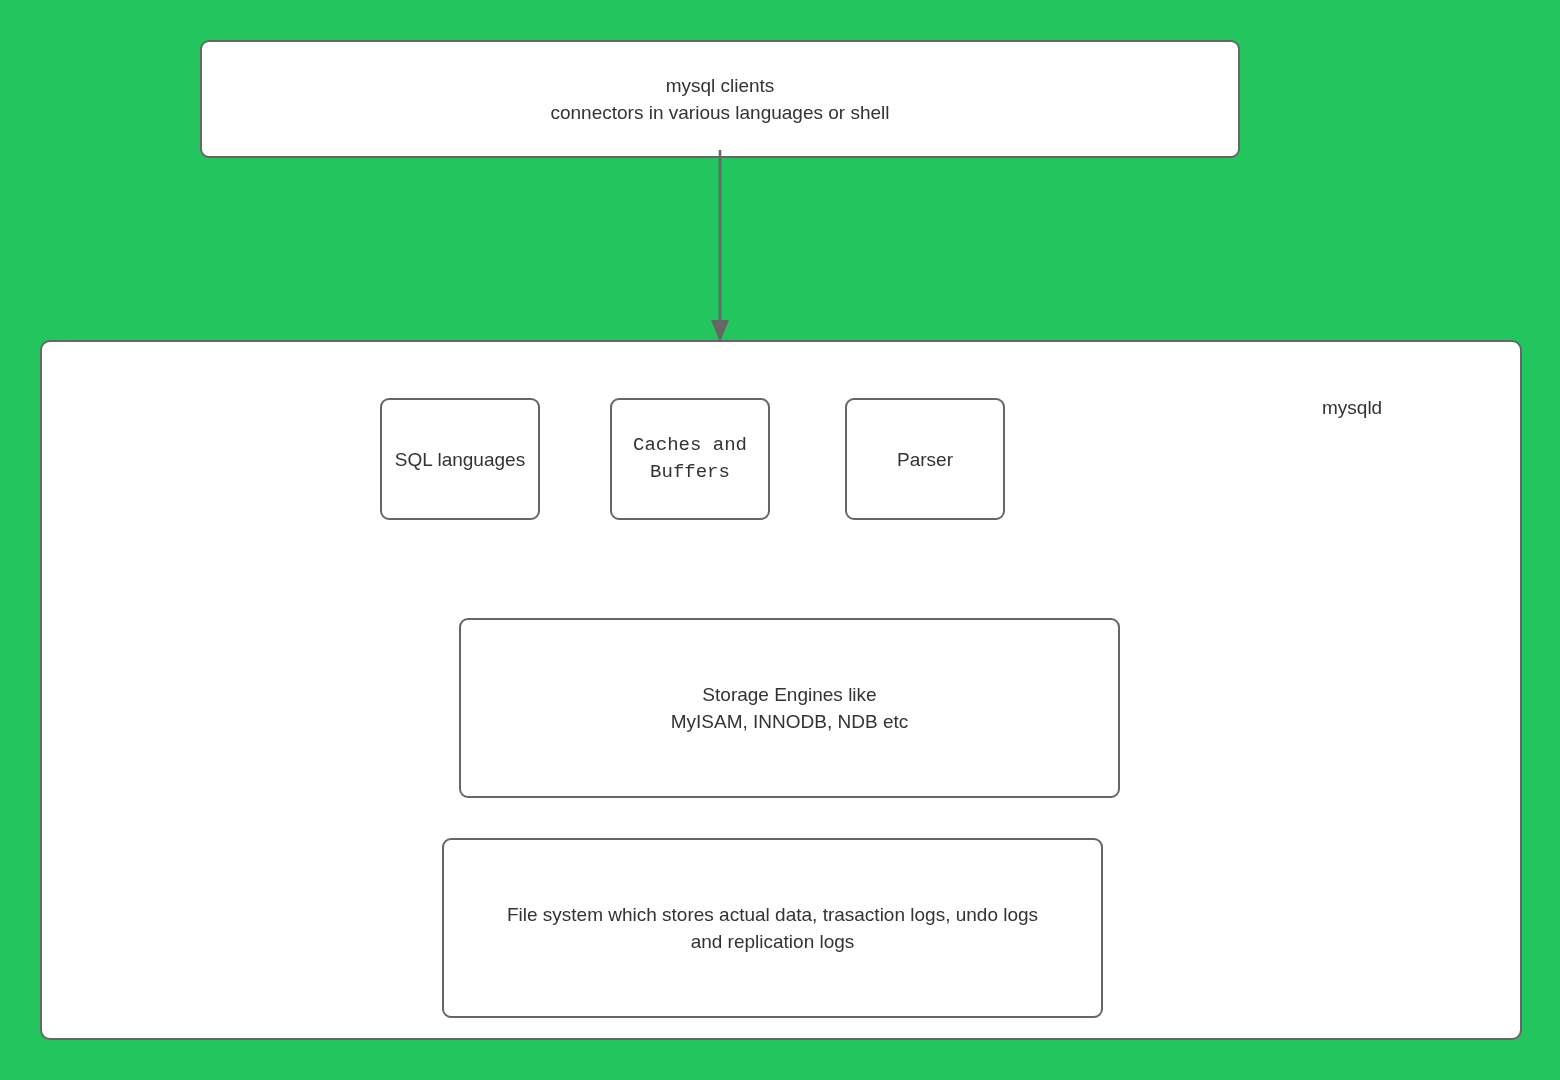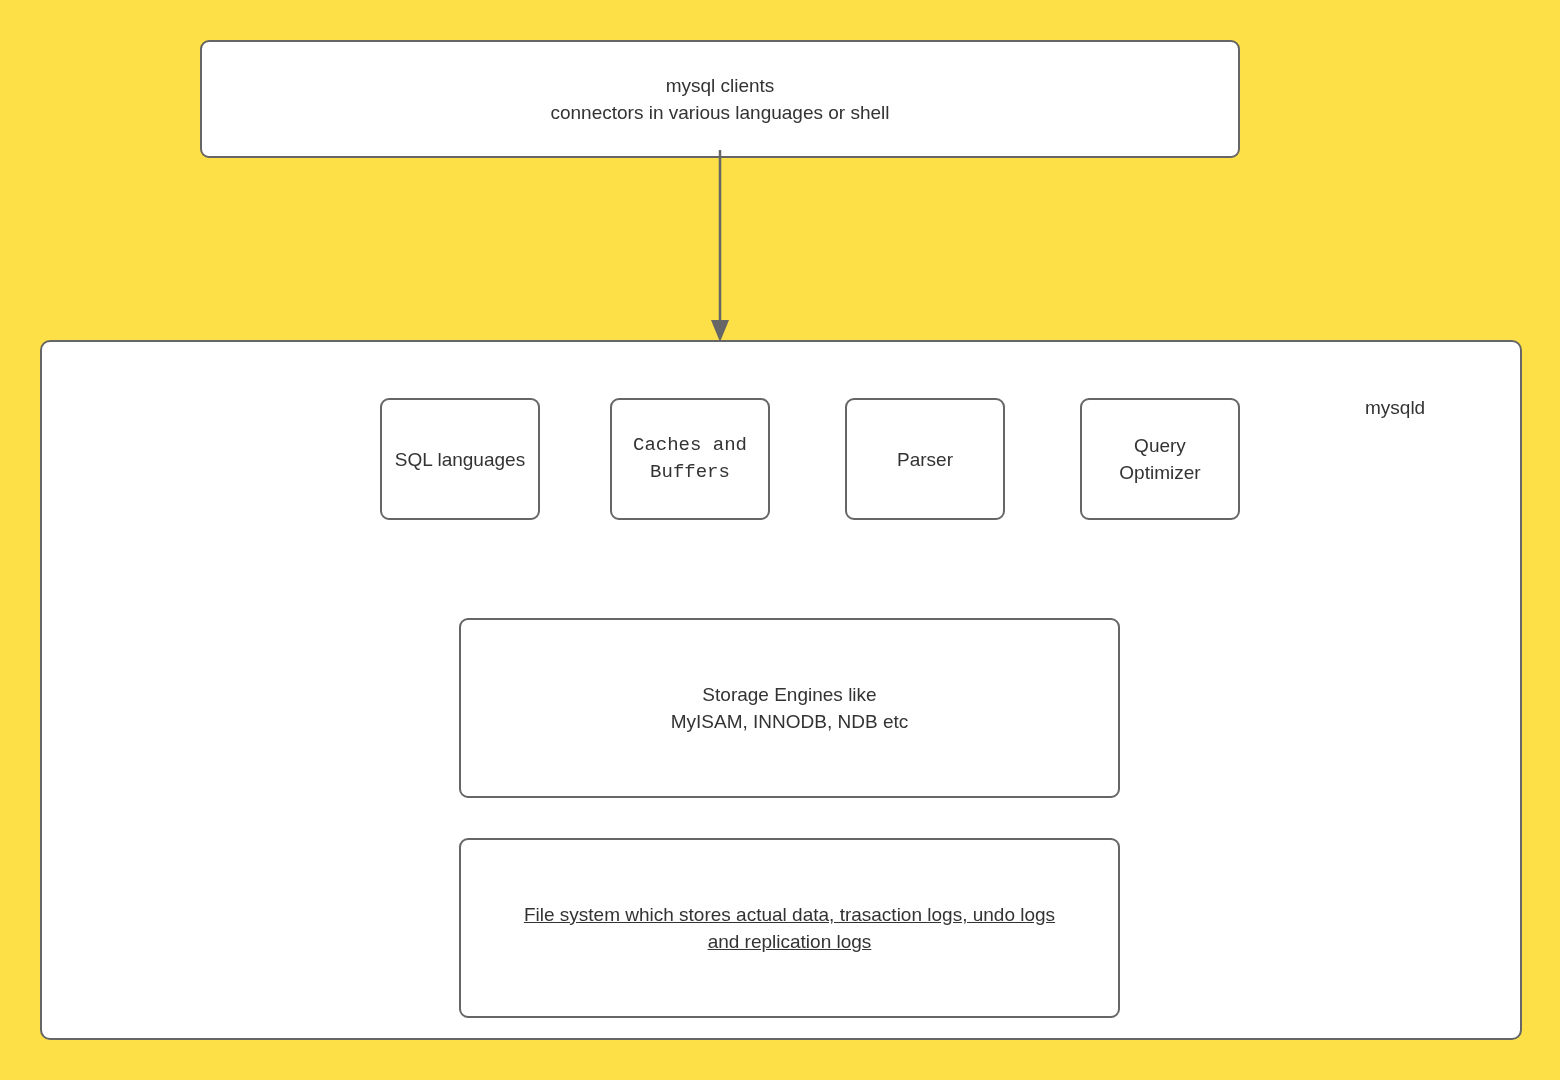--- a/index.html
+++ b/index.html
@@ -8,21 +8,21 @@
     background: #ffffff;
   }
   body {
     font-family: "Liberation Sans", sans-serif;
     -webkit-font-smoothing: antialiased;
   }
   #canvas {
     position: relative;
     width: 1560px;
     height: 1080px;
-    background: #fde047;
+    background: #22c55e;
     overflow: hidden;
   }
 
   
   .node {
     position: absolute;
     box-sizing: border-box;
     background: #ffffff;
     border: 2px solid #666666;
     border-radius: 9px;
@@ -54,21 +54,20 @@
   }
 
   .mysqld-label {
     position: absolute;
     left: 1322px;
     top: 396px;
     font-size: 19px;
     line-height: 24px;
     color: #333333;
     white-space: nowrap;
-    margin-left: 43px;
   }
 
   .comp {
     width: 160px;
     height: 122px;
     top: 398px;
   }
   .comp-nosql     { left: 120px; }
   .comp-sql       { left: 380px; }
   .comp-caches    { left: 610px; font-family: Liberation Mono, monospace; }
@@ -76,25 +75,24 @@
   .comp-optimizer { left: 1080px; }
 
   .storage-box {
     left: 459px;
     top: 618px;
     width: 661px;
     height: 180px;
   }
 
   .filesystem-box {
-    left: 459px;
+    left: 442px;
     top: 838px;
     width: 661px;
     height: 180px;
-    text-decoration: underline;
   }
 
   
   .connector {
     position: absolute;
     left: 660px;
     top: 150px;
     width: 130px;
     height: 200px;
     overflow: visible;
@@ -126,24 +124,20 @@
 
   <div class="node comp comp-caches">
     <span>Caches and
 Buffers</span>
   </div>
 
   <div class="node comp comp-parser">
     <span>Parser</span>
   </div>
 
-  <div class="node comp comp-optimizer">
-    <span>Query
-Optimizer</span>
-  </div>
 
   <div class="node storage-box">
     <span>Storage Engines like
 MyISAM, INNODB, NDB etc</span>
   </div>
 
   <div class="node filesystem-box">
     <span>File system which stores actual data, trasaction logs, undo logs
 and replication logs</span>
   </div>

